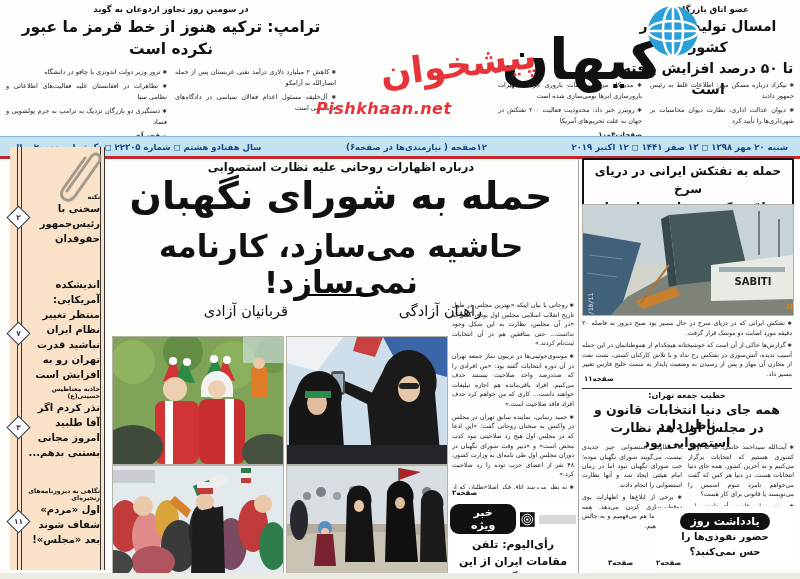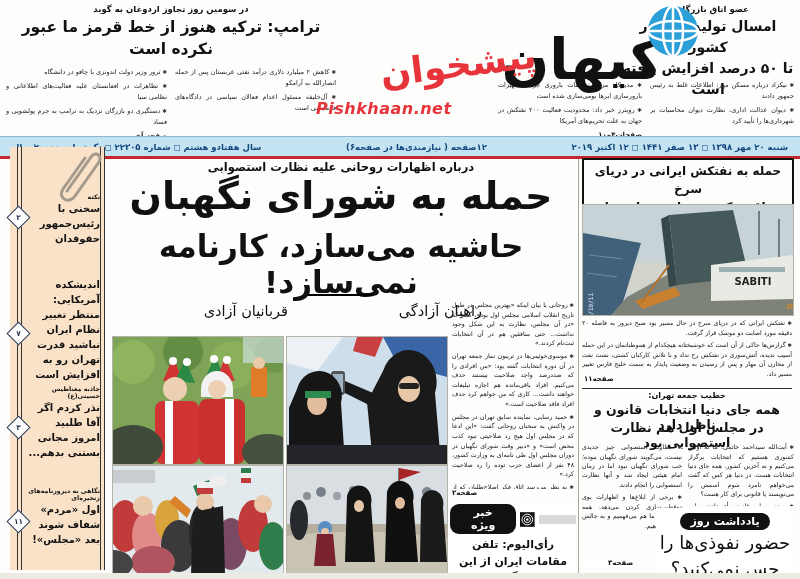--- a/index.html
+++ b/index.html
@@ -66,21 +66,21 @@
           font-size:12px;font-weight:900;text-align:center;line-height:1.5;letter-spacing:-0.3px;}
   .tk-photo{left:582px;top:204px;width:210px;height:110px;}
   .tk-body{left:582px;top:318px;width:210px;height:60px;overflow:hidden;font-size:6.2px;line-height:1.5;}
   .tk-pref{left:584px;top:375px;}
   .fs-rule{left:582px;top:388px;width:210px;height:1px;background:#333;}
   .fs-kicker{left:582px;top:391px;width:210px;font-size:8px;font-weight:bold;text-align:center;}
   .fs-h{left:582px;width:210px;font-size:12.5px;font-weight:900;text-align:center;letter-spacing:-0.4px;}
   .fs-col{overflow:hidden;font-size:6.2px;line-height:1.5;}
   .fs-pref{left:584px;top:559px;padding-left:24px;}
   .daily-note{left:656px;top:508px;width:138px;text-align:center;background:#fff;padding-top:2px;}
-  .dn-h{font-size:18px;font-weight:400;line-height:1.45;letter-spacing:-0.4px;}
+  .dn-h{font-size:10px;font-weight:700;line-height:1.45;letter-spacing:-0.4px;}
   .dn-pref{text-align:left;margin-top:0;}
   .bottom-strip{left:0;top:573px;width:800px;height:6px;background:#eceae3;}
 </style>
 </head>
 <body>
 
 <div class="page">
 
   <div class="abs tl-story">
     <div class="story-kicker">در سومین روز تجاوز اردوغان به گوید</div>

